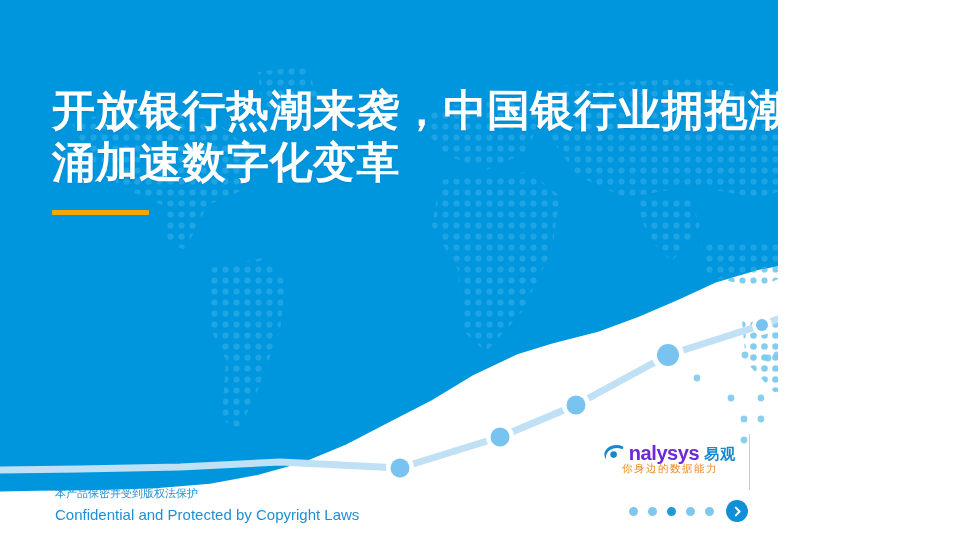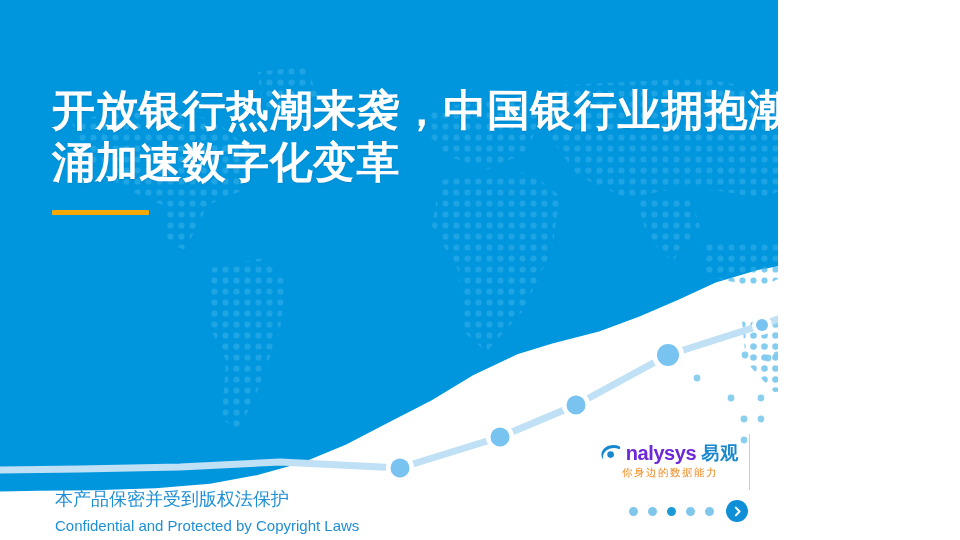--- a/index.html
+++ b/index.html
@@ -74,45 +74,45 @@
     opacity:.97;
   }
 
   
   #confidential-block {
     position:absolute; left:55px; top:485px;
     color:#1E8FD5;
     font-size:12.5px;
     line-height:1.62;
   }
-  #confidential-cn { font-size:18px; }
+  #confidential-cn { font-size:11px; }
   #confidential-en { font-size:15px; }
 
   
   #logo-block {
     position:absolute; right:38px; top:443px;
     width:140px; text-align:center;
   }
   #logo-wordmark {
     display:flex; align-items:center; justify-content:center; gap:5px;
     white-space:nowrap;
   }
   #logo-swoosh { display:block; }
   #logo-latin {
     color:#6d28d9; font-size:20px; font-weight:bold;
     letter-spacing:-0.4px; line-height:1;
   }
   #logo-cn {
-    color:#1787CE; font-size:18px; font-weight:bold;
+    color:#1787CE; font-size:15px; font-weight:bold;
     letter-spacing:1px; line-height:1;
   }
   #logo-tagline {
     color:#F08A1E; font-size:10.5px; line-height:1;
-    margin-top:5px; letter-spacing:1.5px;
-    font-family:Liberation Serif, serif;
+    letter-spacing:1.5px;
+    font-family:Liberation Sans, sans-serif;
   }
   #logo-divider {
     position:absolute; right:28px; top:434px;
     width:1px; height:56px;
     background:#c9ccd1;
   }
 
   
   #pagination {
     position:absolute; right:30px; top:500px;

